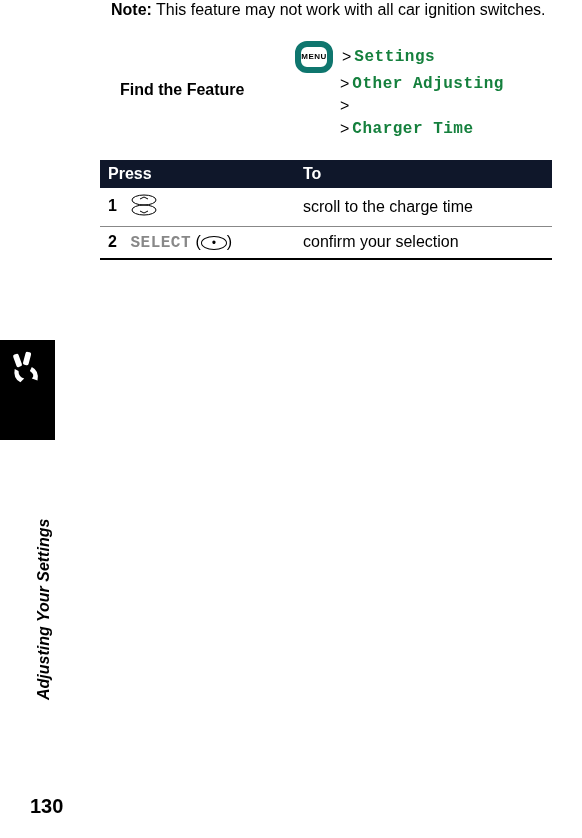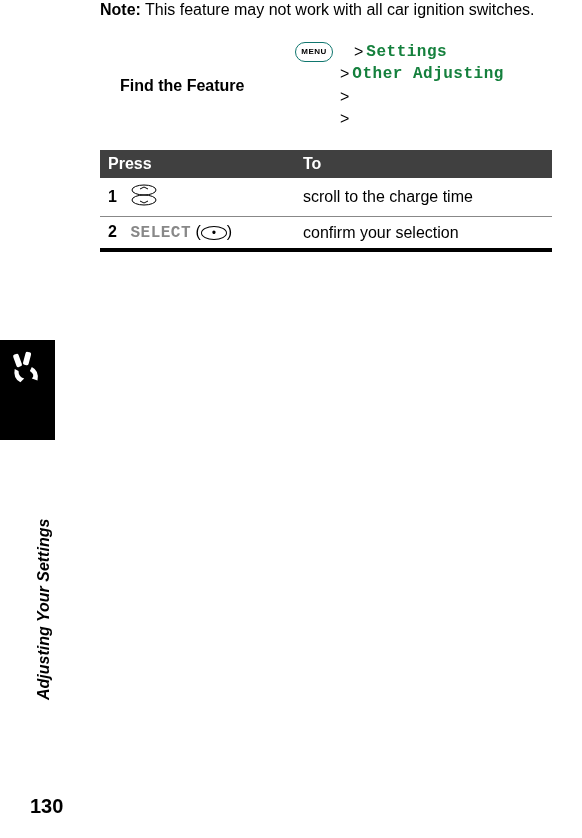--- a/index.html
+++ b/index.html
@@ -10,20 +10,21 @@
       position: relative;
       background: #fff;
     }
     .content {
       padding: 0 30px 0 100px;
     }
     .note {
       font-size: 16px;
       line-height: 1.3;
       margin-bottom: 20px;
+      margin-left: 11px;
     }
     .note-label {
       font-weight: bold;
     }
     .find-feature-row {
       display: flex;
       margin-bottom: 20px;
       padding-left: 20px;
       align-items: center;
     }
@@ -42,62 +43,62 @@
       line-height: 1.4;
     }
     .nav-indent {
       width: 42px;
       text-align: right;
     }
     .menu-key {
       display: inline-flex;
       align-items: center;
       justify-content: center;
-      border: 1px solid #0f766e;
+      border: 6px solid #0f766e;
       border-radius: 12px;
       width: 38px;
-      height: 20px;
+      height: 32px;
       font-size: 8px;
       font-weight: bold;
       letter-spacing: 0.5px;
-      margin-right: 18px;
+      margin-right: 6px;
     }
     .gt {
       margin: 0 3px;
     }
     .menu-text {
       font-family: 'Courier New', monospace;
       font-weight: bold;
       color: #15803d;
       letter-spacing: 0.5px;
     }
     .table {
       width: 100%;
       border-collapse: collapse;
     }
     .table-header {
-      background: #404040;
+      background: #0f172a;
       color: #fff;
     }
     .table-header td {
       padding: 5px 8px;
       font-weight: bold;
       font-size: 16px;
     }
     .table-header .col-press {
       width: 195px;
     }
     .table-row td {
       padding: 6px 8px;
       font-size: 16px;
       border-bottom: 1px solid #888;
       vertical-align: middle;
     }
     .table-row:last-child td {
-      border-bottom: 4px solid #000000;
+      border-bottom: 2px solid #000000;
     }
     .step-num {
       font-weight: bold;
       display: inline-block;
       width: 18px;
     }
     .scroll-icon {
       display: inline-block;
       vertical-align: middle;
     }
@@ -175,20 +176,21 @@
         <span class="gt">&gt;</span>
         <span class="menu-text">Other Adjusting</span>
       </div>
       <div class="nav-line">
         <span class="nav-indent"></span>
         <span class="gt">&gt;</span>
       </div>
       <div class="nav-line">
         <span class="nav-indent"></span>
         <span class="gt">&gt;</span>
+        <span class="menu-text">Charger Time</span>
       </div>
     </div>
   </div>
 
   <table class="table">
     <tbody>
         <tr class="table-header">
       <td class="col-press">Press</td>
       <td>To</td>
     </tr>

